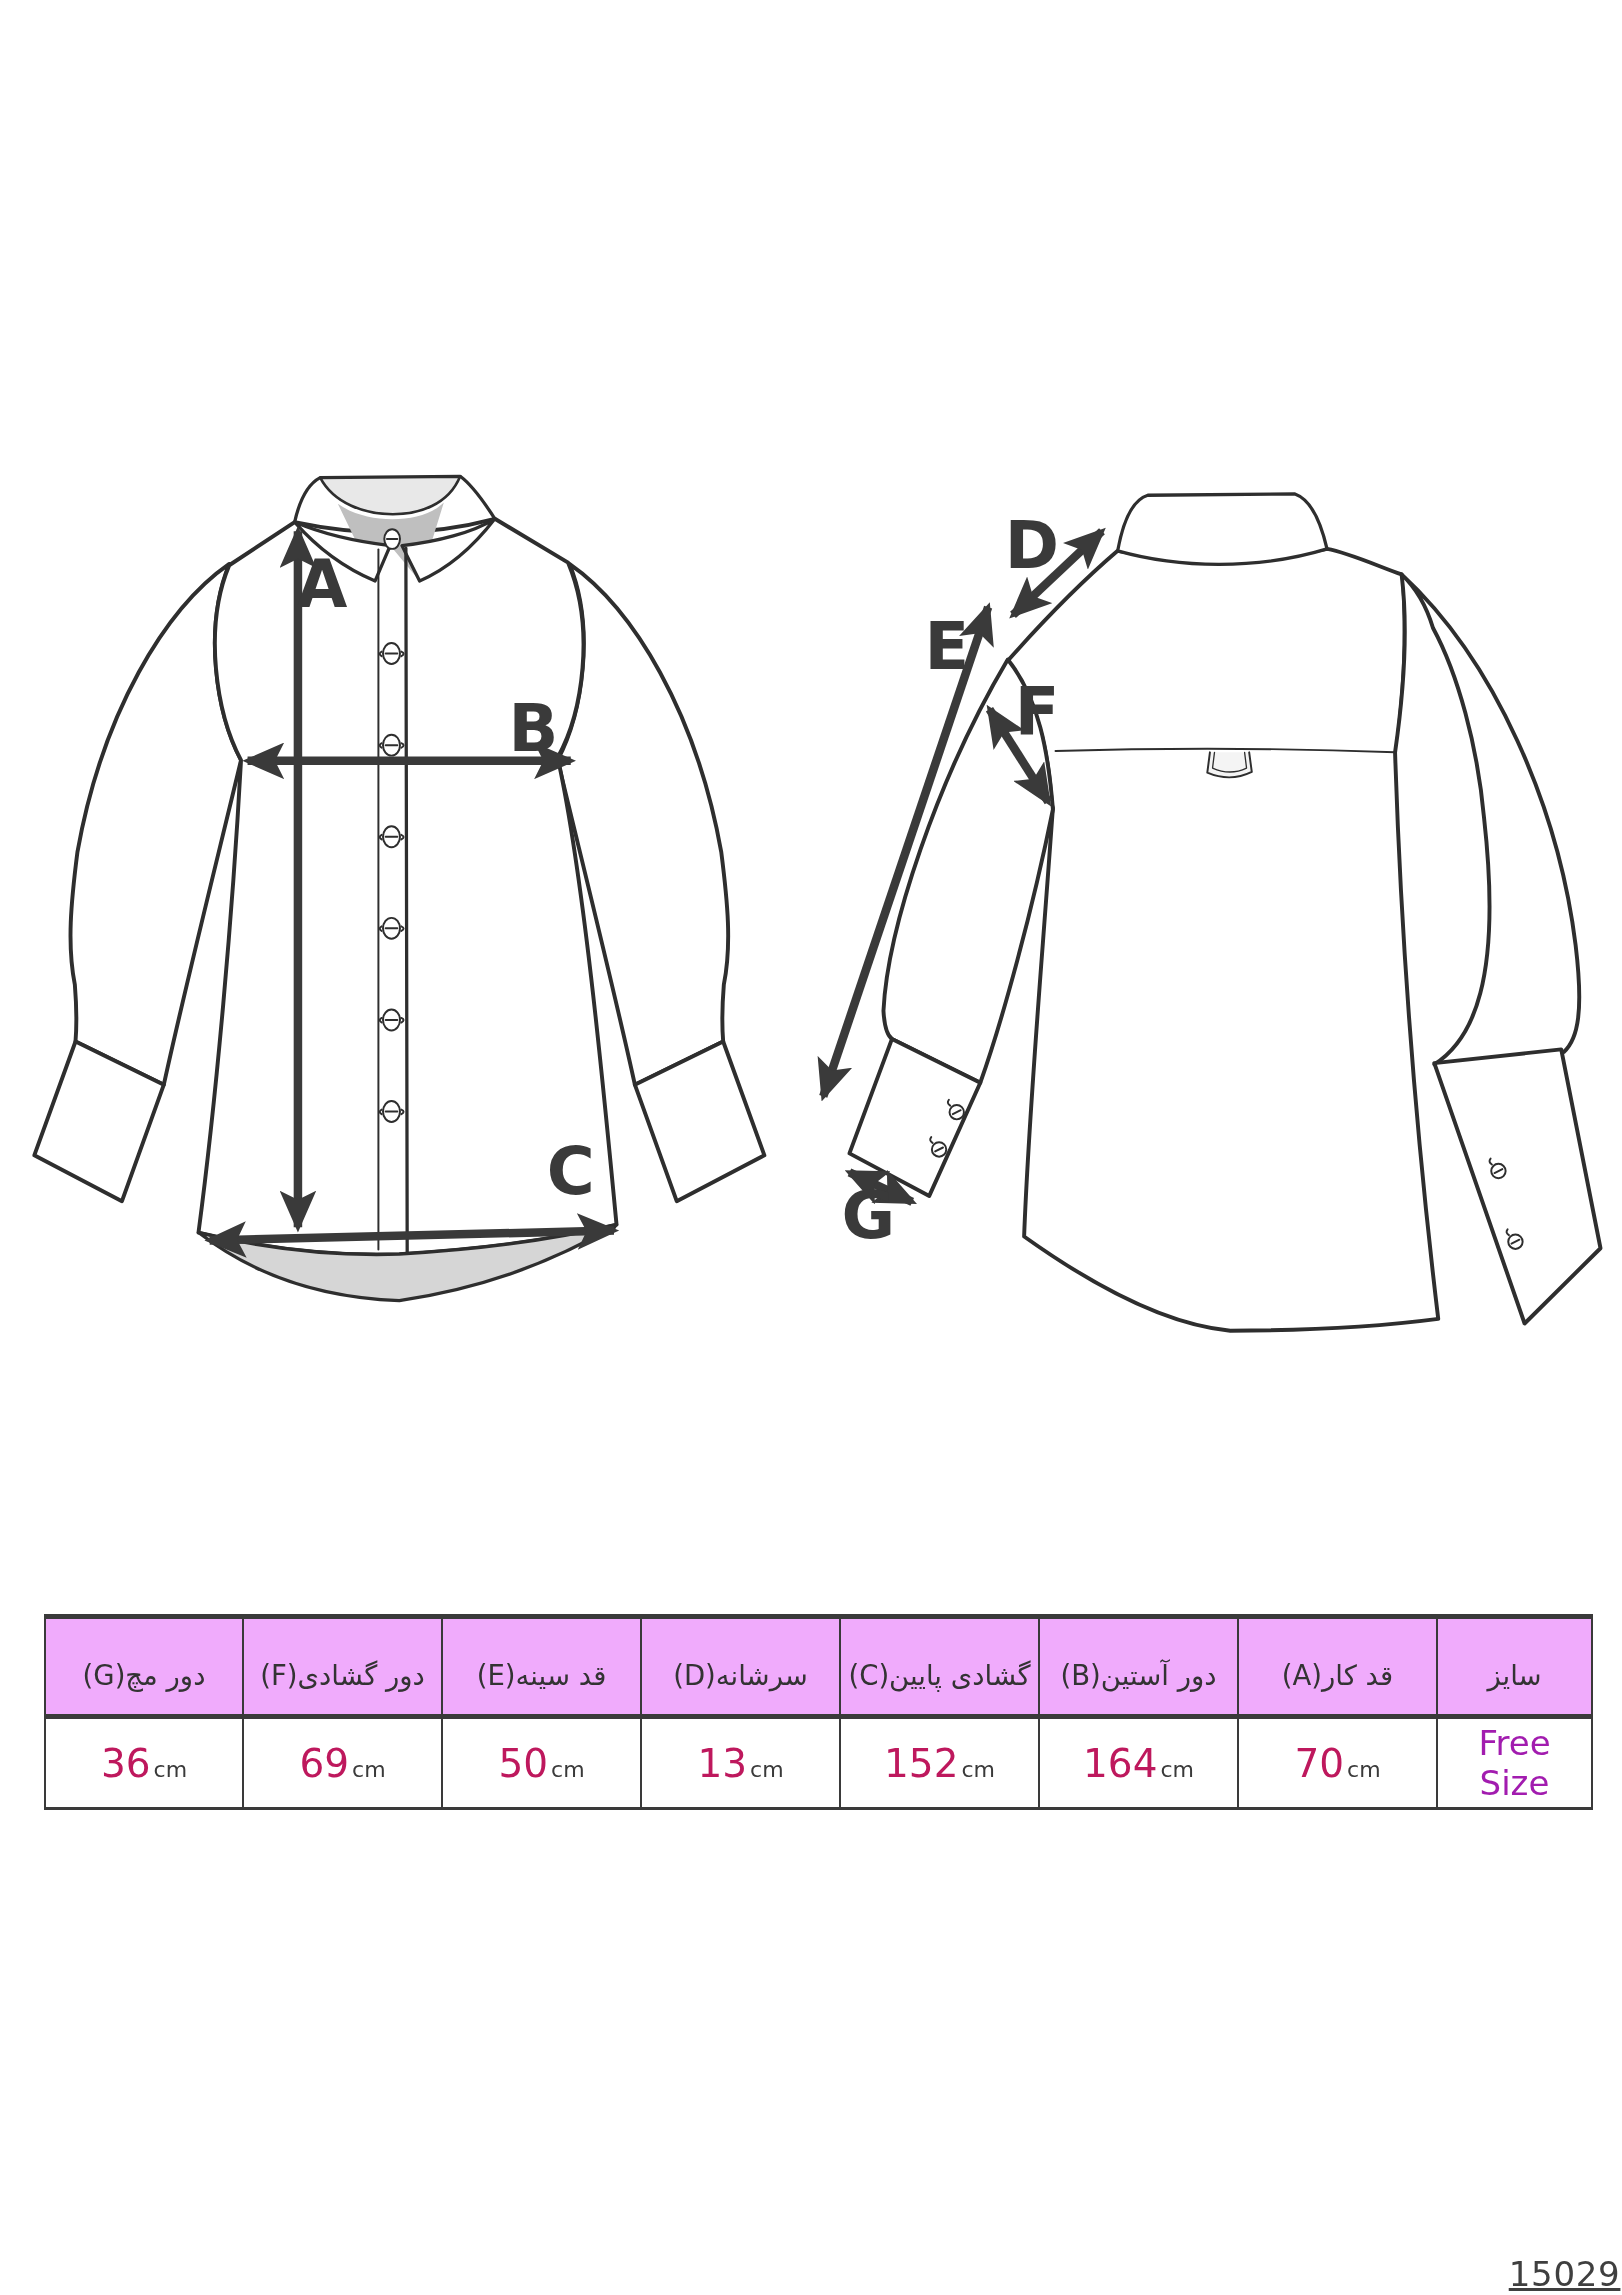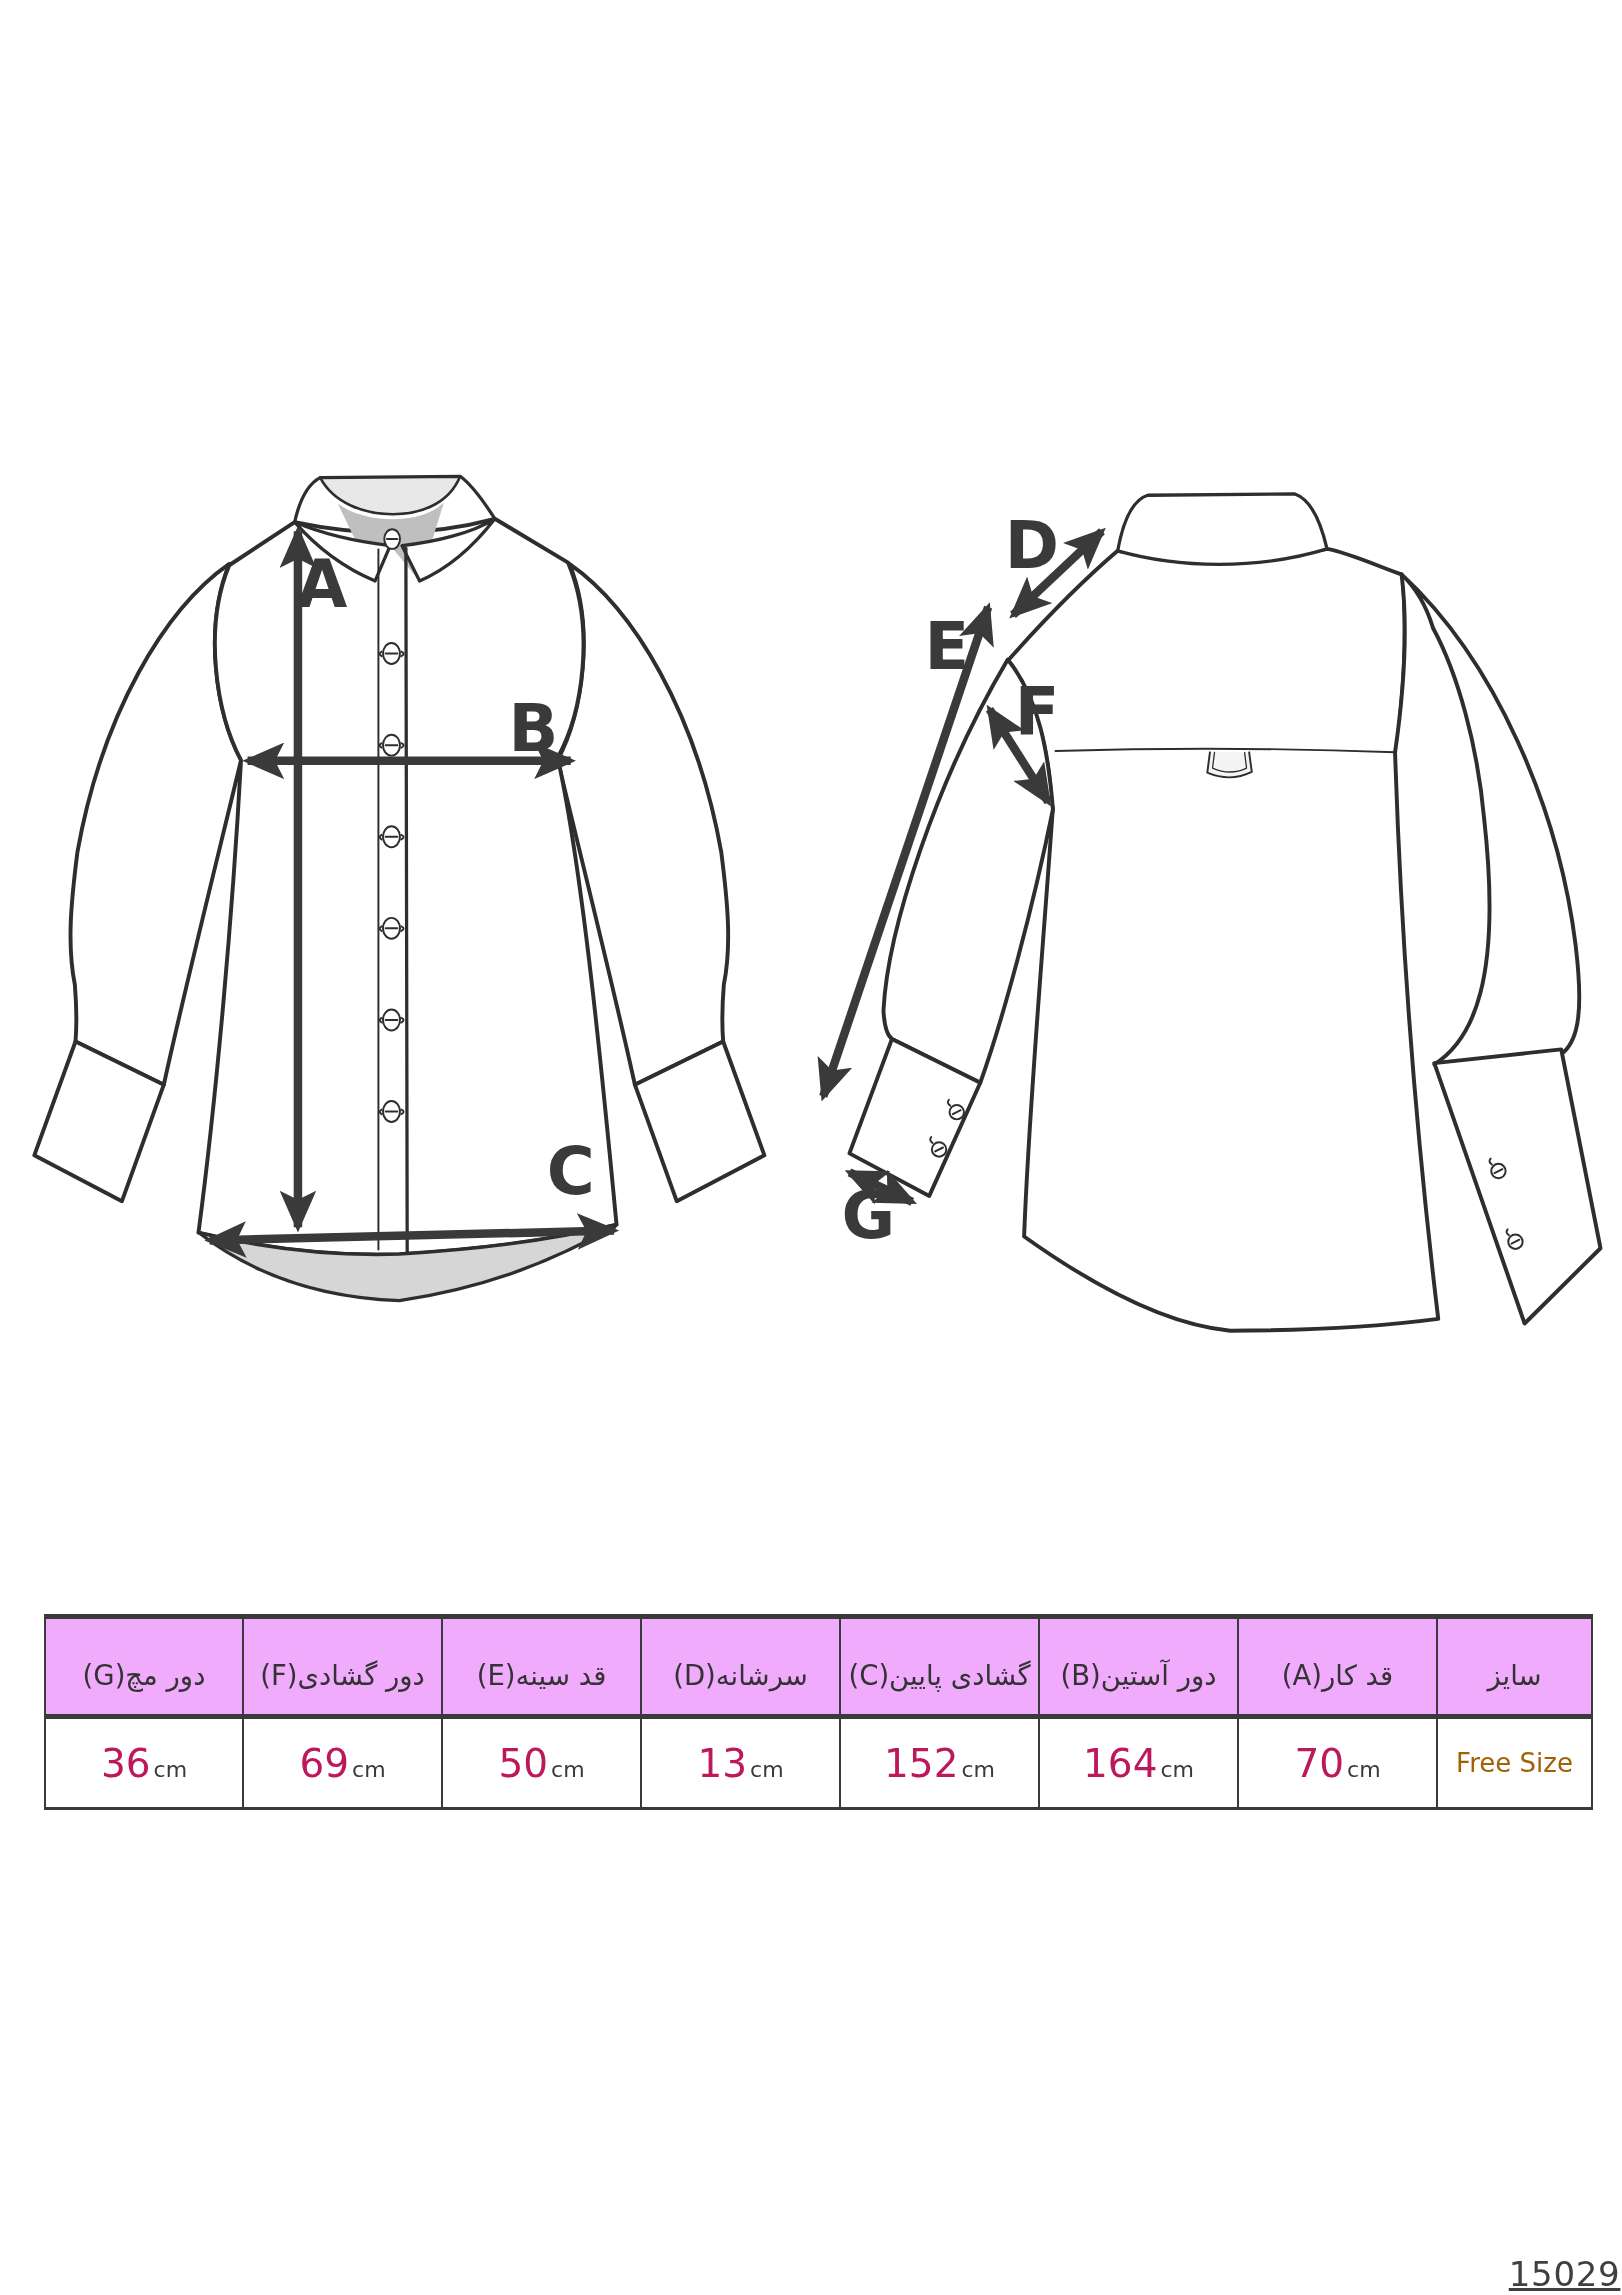--- a/index.html
+++ b/index.html
@@ -19,21 +19,21 @@
     border:2px solid #3a3a3a; border-top:5.2px solid #3a3a3a; border-bottom:5.2px solid #3a3a3a;
     font-size:27.5px; font-weight:normal; text-align:center; vertical-align:middle;
     padding-top:17px;
   }
   table.size-table td {
     height:86px; background:#ffffff;
     border:2px solid #3a3a3a; border-bottom:3.9px solid #3a3a3a;
     text-align:center; vertical-align:middle;
   }
   .val { font-size:39px; color:#be185d; }
-  .val-text { font-size:26px; color:#a16207;text-align:right; }
+  .val-text { font-size:34px; color:#a21caf;text-align:right; }
   .unit { font-size:22px; margin-left:3px; color:#3a3a3a; }
   .product-code {
     position:absolute; top:2254px; right:2.6px; font-size:34px; color:#3f3f3f;
     letter-spacing:0.7px;
     text-decoration:underline;
   }
   .arrow-label { font-weight:bold; font-size:100px; fill:#3a3a3a; }
 </style>
 </head>
 <body>

